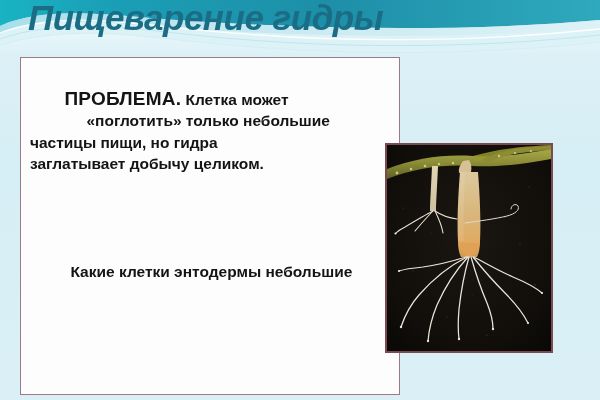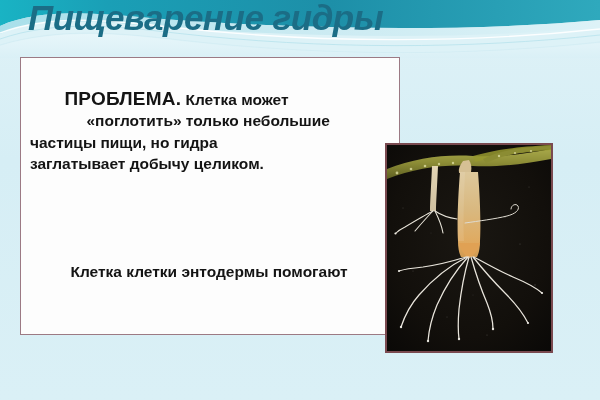--- a/index.html
+++ b/index.html
@@ -53,21 +53,21 @@
     white-space: nowrap;
     z-index: 5;
   }
 
   
   #panel {
     position: absolute;
     left: 20px;
     top: 57px;
     width: 380px;
-    height: 278px;
+    height: 338px;
     background: #fdfdfd;
     border: 1px solid #9c7a84;
     box-sizing: border-box;
     z-index: 2;
   }
 
   #panel-inner {
     position: absolute;
     left: 9px;
     top: 6px;
@@ -161,21 +161,21 @@
     <div id="panel-inner">
 
       <div class="para" id="para-problem">
         <span class="para-lead">ПРОБЛЕМА.</span><span> Клетка может</span>
         <span class="body">«поглотить» только небольшие
 частицы пищи, но гидра
 заглатывает добычу целиком.</span>
       </div>
 
       <div class="para" id="para-question">
-        <span>Клетка клетки энтодермы помогают</span>
+        <span>Какие клетки энтодермы небольшие</span>
       </div>
 
     </div>
   </div>
 
   <div id="photo">
     <svg viewBox="0 0 164 206" preserveAspectRatio="none">
       <defs>
         <radialGradient id="bgd" cx="0.5" cy="0.45" r="0.8">
           <stop offset="0" stop-color="#1a1712"></stop>

